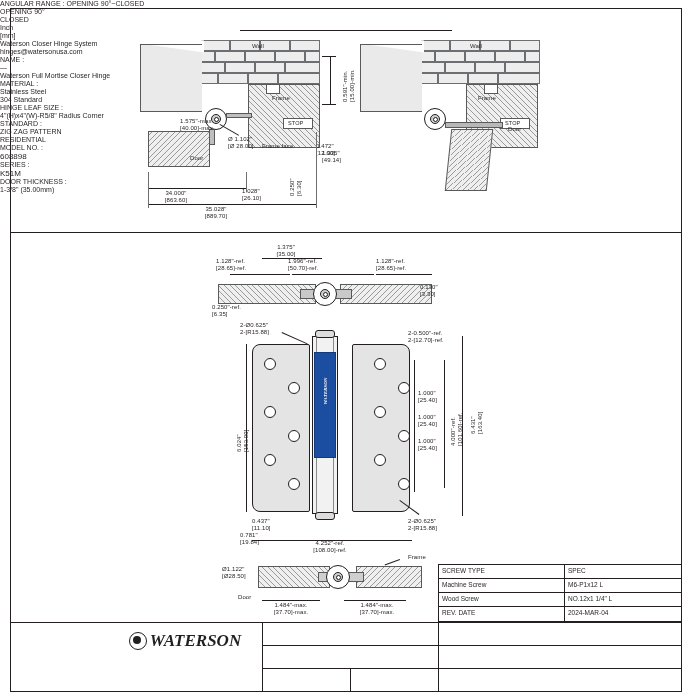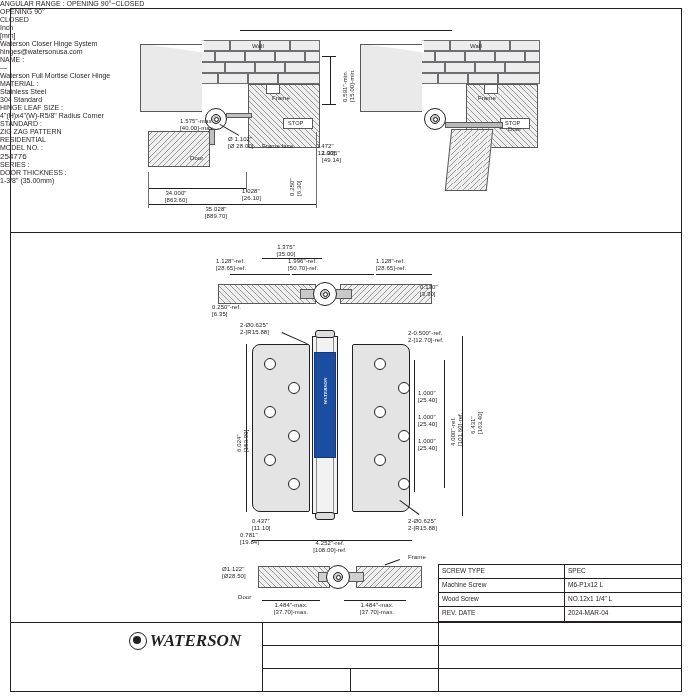--- a/index.html
+++ b/index.html
@@ -318,18 +318,19 @@
   <div class="t7" style="left:442px;top:646px;">304 Standard</div>
 
   <div class="t7" style="left:266px;top:650px;">HINGE LEAF SIZE :</div>
   <div class="t7" style="left:266px;top:659px;">4"(H)x4"(W)-R5/8" Radius Corner</div>
 
   <div class="t7" style="left:442px;top:650px;">STANDARD :</div>
   <div class="t7" style="left:442px;top:658px;">ZIG ZAG PATTERN</div>
   <div class="t7" style="left:442px;top:668px;">RESIDENTIAL</div>
 
   <div class="t7" style="left:266px;top:672px;">MODEL NO. :</div>
-  <div class="t8" style="left:276px;top:681px;">254776</div>
+  <div class="t8" style="left:276px;top:681px;">608898</div>
   <div class="t7" style="left:354px;top:672px;">SERIES :</div>
+  <div class="t8" style="left:370px;top:681px;">K51M</div>
 
   <div class="t7" style="left:442px;top:672px;">DOOR THICKNESS :</div>
   <div class="t7" style="left:442px;top:681px;">1-3/8" (35.00mm)</div>
 </div>
 
 </body></html>

